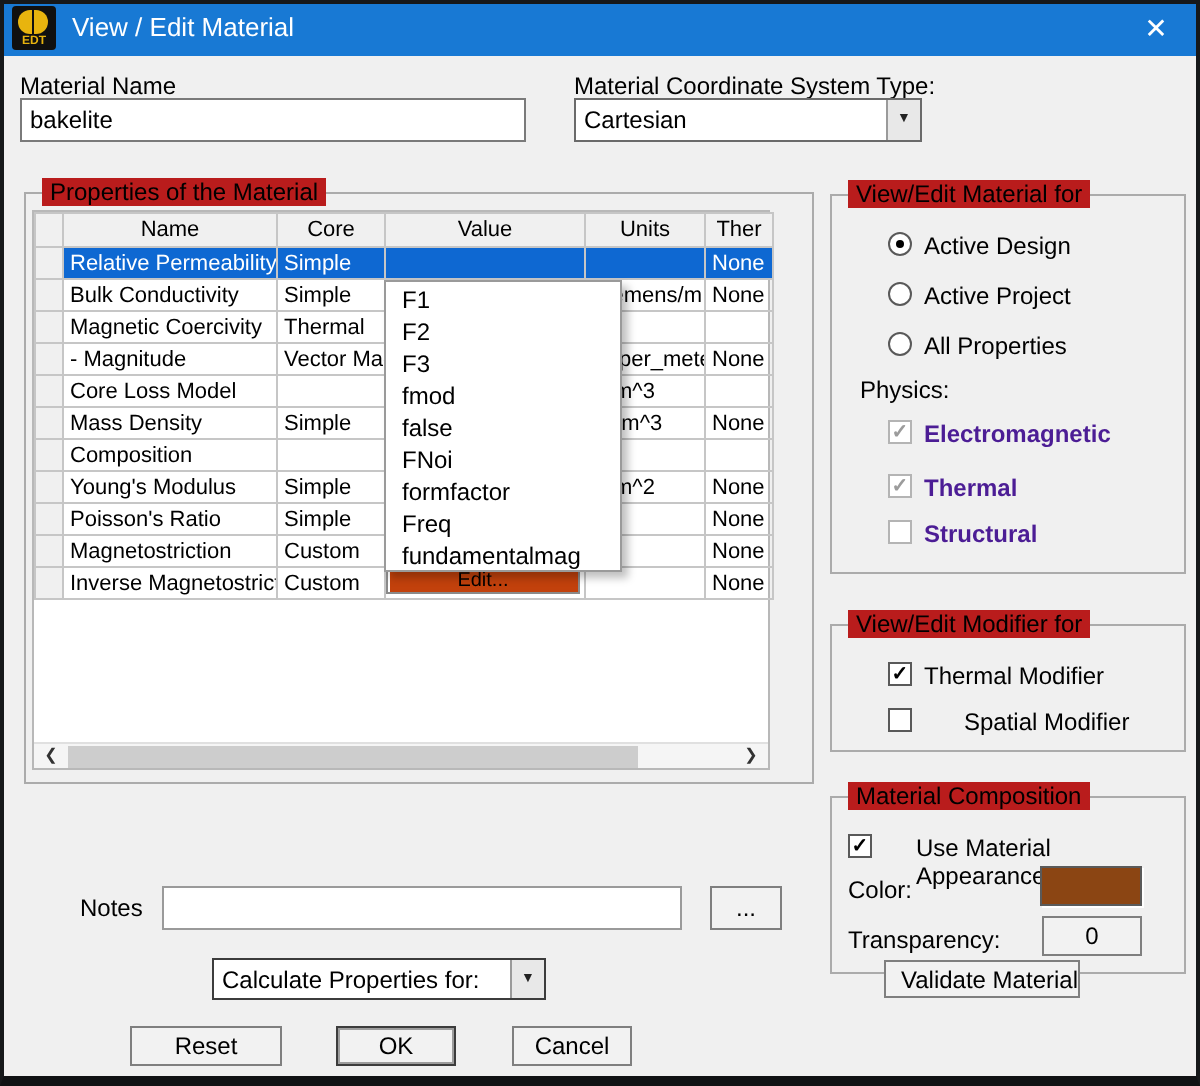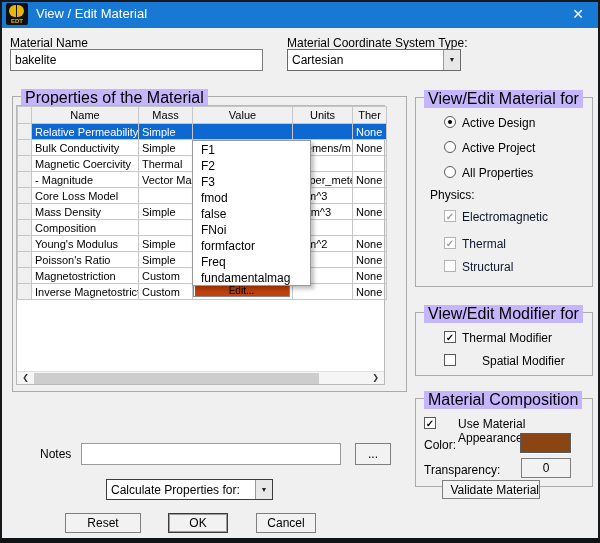--- a/index.html
+++ b/index.html
@@ -17,21 +17,21 @@
   .close-btn { position:absolute; right:6px; top:0; width:32px; height:28px; color:#fff; font-size:14px; text-align:center; line-height:28px; cursor:default; }
 
   .lbl { position:absolute; font-size:12px; color:#000; }
   .input { position:absolute; background:#fff; border:1px solid #7a7a7a; font-size:12px; padding:2px 4px; line-height:16px; overflow:hidden; white-space:nowrap; }
   .combo { position:absolute; background:#fff; border:1px solid #6a6a6a; font-size:12px; }
   .combo .txt { position:absolute; left:4px; top:2px; line-height:16px; }
   .combo .arrow-btn { position:absolute; right:0; top:0; bottom:0; width:17px; background:#e8e8e8; border-left:1px solid #9a9a9a; text-align:center; }
   .combo .arrow-btn span { font-size:7px; color:#222; line-height:20px; }
 
   .grp { position:absolute; border:1px solid #ababab; }
-  .grp-label { position:absolute; top:-8px; left:8px; background:#c4b5fd; padding:0 4px; font-size:16px; color:#000; white-space:nowrap; }
+  .grp-label { position:absolute; top:-8px; left:8px; background:#b91c1c; padding:0 4px; font-size:12px; color:#000; white-space:nowrap; }
 
   
   .table-wrap { position:absolute; left:16px; top:105px; width:369px; height:280px; background:#fff; border:1px solid #b8b8b8; }
   table.grid { border-collapse:collapse; table-layout:fixed; width:369px; font-size:11px; }
   table.grid th, table.grid td { border:1px solid #c6c6c6; height:16px; padding:0 3px; overflow:hidden; white-space:nowrap; text-align:left; font-weight:normal; }
   table.grid th { height:17px; background:#f0f0f0; text-align:center; }
   td.rowsel { background:#f0f0f0; }
   tr.sel td { background:#0e68d2; color:#fff; }
   tr.sel td.rowsel { background:#f0f0f0; color:#000; }
   td.pre { white-space:pre; }
@@ -45,21 +45,21 @@
   
   .hscroll { position:absolute; left:0; right:0; bottom:0; height:13px; background:#f5f5f5; border-top:1px solid #e0e0e0; }
   .hs-arrow { position:absolute; top:0; width:15px; height:12px; text-align:center; font-size:8px; line-height:12px; color:#333; }
   .hs-thumb { position:absolute; left:17px; top:1px; width:285px; height:11px; background:#cdcdcd; }
 
   
   .radio { position:absolute; width:12px; height:12px; border:1px solid #595959; border-radius:50%; background:#fff; }
   .radio.on::after { content:""; position:absolute; left:3px; top:3px; width:4px; height:4px; border-radius:50%; background:#000; }
   .cb { position:absolute; width:12px; height:12px; border:1px solid #595959; background:#fff; font-size:10px; line-height:11px; text-align:center; color:#000; font-weight:bold; }
   .cb.dis { border-color:#b4b4b4; color:#9c9c9c; }
-  .dim { color:#0f172a; }
+  .dim { color:#4c1d95;font-weight:bold; }
 
   .btn { position:absolute; background:#f2f2f2; border:1px solid #7f7f7f; font-size:12px; text-align:center; font-family:"Liberation Sans", sans-serif; color:#000; }
   .btn.default { border:1px solid #3c3c3c; box-shadow:0 0 0 1px #9c9c9c inset; }
   .swatch { position:absolute; border:1px solid #5a5a5a; box-shadow:1px 1px 0 #fff; }
 </style>
 </head>
 <body>
 
 <div class="dialog">
 
@@ -93,21 +93,21 @@
           <col style="width:107px">
           <col style="width:54px">
           <col style="width:100px">
           <col style="width:60px">
           <col style="width:34px">
         </colgroup>
       <tbody>
           <tr>
         <th></th>
         <th>Name</th>
-        <th>Mass</th>
+        <th>Core</th>
         <th>Value</th>
         <th>Units</th>
         <th>Ther</th>
       </tr>
       <tr class="sel">
         <td class="rowsel"></td>
         <td class="pre">Relative Permeability</td>
         <td>Simple</td>
         <td></td>
         <td></td>

